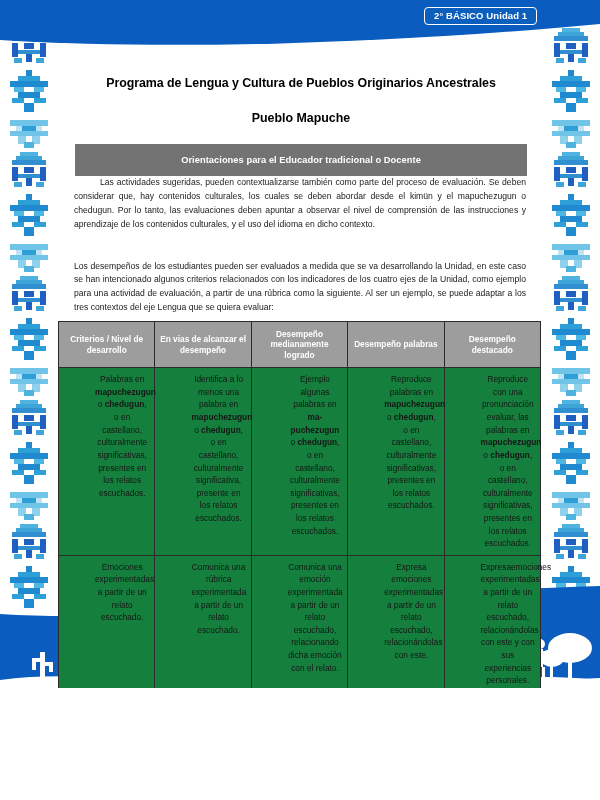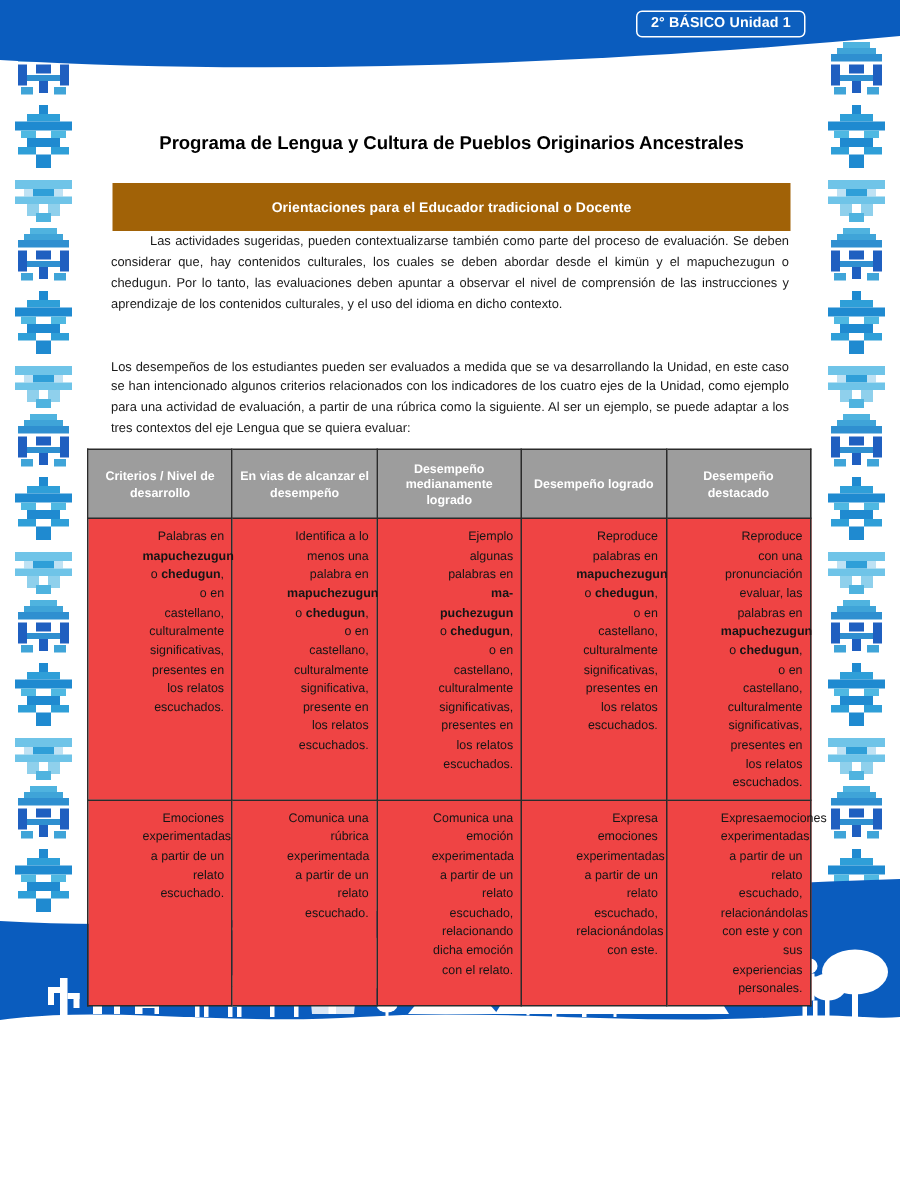--- a/index.html
+++ b/index.html
@@ -62,21 +62,21 @@
     position: absolute;
     bottom: 0; left: 0;
     width: 600px;
     height: 108px;
     z-index: 3;
   }
 
   
   .content {
     position: absolute;
-    top: 88px;
+    top: 76px;
     left: 62px;
     width: 478px;
     z-index: 4;
   }
 
   .doc-title {
     text-align: center;
     font-size: 12.4px;
     font-weight: bold;
     color: #000000;
@@ -90,21 +90,21 @@
     font-weight: bold;
     color: #000000;
     margin-top: 20px;
   }
 
   .banner {
     margin-top: 19px;
     margin-left: 13px;
     width: 452px;
     height: 32px;
-    background: #a16207;
+    background: #737373;
     color: #ffffff;
     font-size: 9.3px;
     font-weight: bold;
     display: flex;
     align-items: center;
     justify-content: center;
     letter-spacing: .05px;
   }
 
   .section-heading {
@@ -145,25 +145,25 @@
     color: #ffffff;
     font-size: 8.3px;
     font-weight: bold;
     text-align: center;
     vertical-align: middle;
     line-height: 1.3;
     padding: 6px 3px;
     height: 46px;
   }
   .rubric td {
-    background: #ef4444;
+    background: #15803d;
     color: #151515;
     font-size: 8.3px;
     line-height: 1.52;
-    text-align: right;
+    text-align: center;
     padding-left: 36px;
   }
   .rubric td b { font-weight: bold; }
   .rubric tr.row1 td { height: 134px; }
   .rubric tr.row2 td { height: 120px; }
 
   .cell-just { text-align: justify; }
 </style>
 </head>
 <body>
@@ -334,34 +334,35 @@
       <path d="M302,50 q3,-3 6,0 M308,50 q3,-3 6,0"></path>
       <path d="M276,56 q3,-3 6,0 M282,56 q3,-3 6,0"></path>
     </g>
 
     <path d="M0,100 C70,90 150,104 240,98 C330,92 420,104 520,98 C560,95 580,100 600,98 L600,108 L0,108 Z" fill="#ffffff"></path>
   </svg>
 
   <div class="content">
 
     <div class="doc-title">Programa de Lengua y Cultura de Pueblos Originarios Ancestrales</div>
+    <div class="doc-subtitle">Pueblo Mapuche</div>
 
     <div class="banner">Orientaciones para el Educador tradicional o Docente</div>
 
 
     <p class="para p1">Las actividades sugeridas, pueden contextualizarse también como parte del proceso de evaluación. Se deben considerar que, hay contenidos culturales, los cuales se deben abordar desde el kimün y el mapuchezugun o chedugun. Por lo tanto, las evaluaciones deben apuntar a observar el nivel de comprensión de las instrucciones y aprendizaje de los contenidos culturales, y el uso del idioma en dicho contexto.</p>
     <p class="para p2">Los desempeños de los estudiantes pueden ser evaluados a medida que se va desarrollando la Unidad, en este caso se han intencionado algunos criterios relacionados con los indicadores de los cuatro ejes de la Unidad, como ejemplo para una actividad de evaluación, a partir de una rúbrica como la siguiente. Al ser un ejemplo, se puede adaptar a los tres contextos del eje Lengua que se quiera evaluar:</p>
 
     <table class="rubric">
       <thead>
         <tr>
           <th>Criterios / Nivel de desarrollo</th>
           <th>En vias de alcanzar el desempeño</th>
           <th>Desempeño medianamente logrado</th>
-          <th>Desempeño logrado</th>
+          <th>Desempeño palabras</th>
           <th>Desempeño destacado</th>
         </tr>
       </thead>
       <tbody>
         <tr class="row1">
           <td class="cell-just"><span>Palabras en </span><b>mapuchezugun</b><span> o </span><b>chedugun</b><span>, o en castellano, culturalmente significativas, presentes en los relatos escuchados.</span></td>
           <td class="cell-just"><span>Identifica a lo menos una palabra en </span><b>mapuchezugun</b><span> o </span><b>chedugun</b><span>, o en castellano, culturalmente significativa, presente en los relatos escuchados.</span></td>
           <td class="cell-just"><span>Ejemplo algunas palabras en </span><b>ma-puchezugun</b><span> o </span><b>chedugun</b><span>, o en castellano, culturalmente significativas, presentes en los relatos escuchados.</span></td>
           <td class="cell-just"><span>Reproduce palabras en </span><b>mapuchezugun</b><span> o </span><b>chedugun</b><span>, o en castellano, culturalmente significativas, presentes en los relatos escuchados.</span></td>
           <td class="cell-just"><span>Reproduce con una pronunciación evaluar, las palabras en </span><b>mapuchezugun</b><span> o </span><b>chedugun</b><span>, o en castellano, culturalmente significativas, presentes en los relatos escuchados.</span></td>

